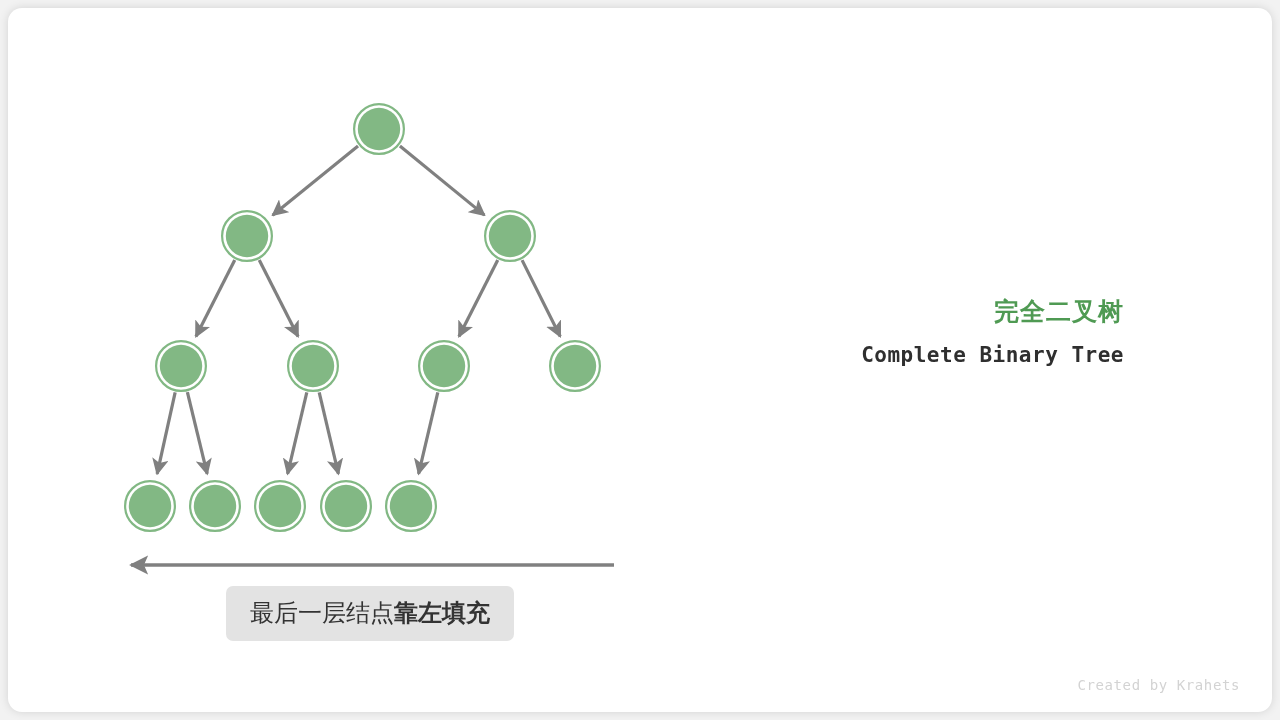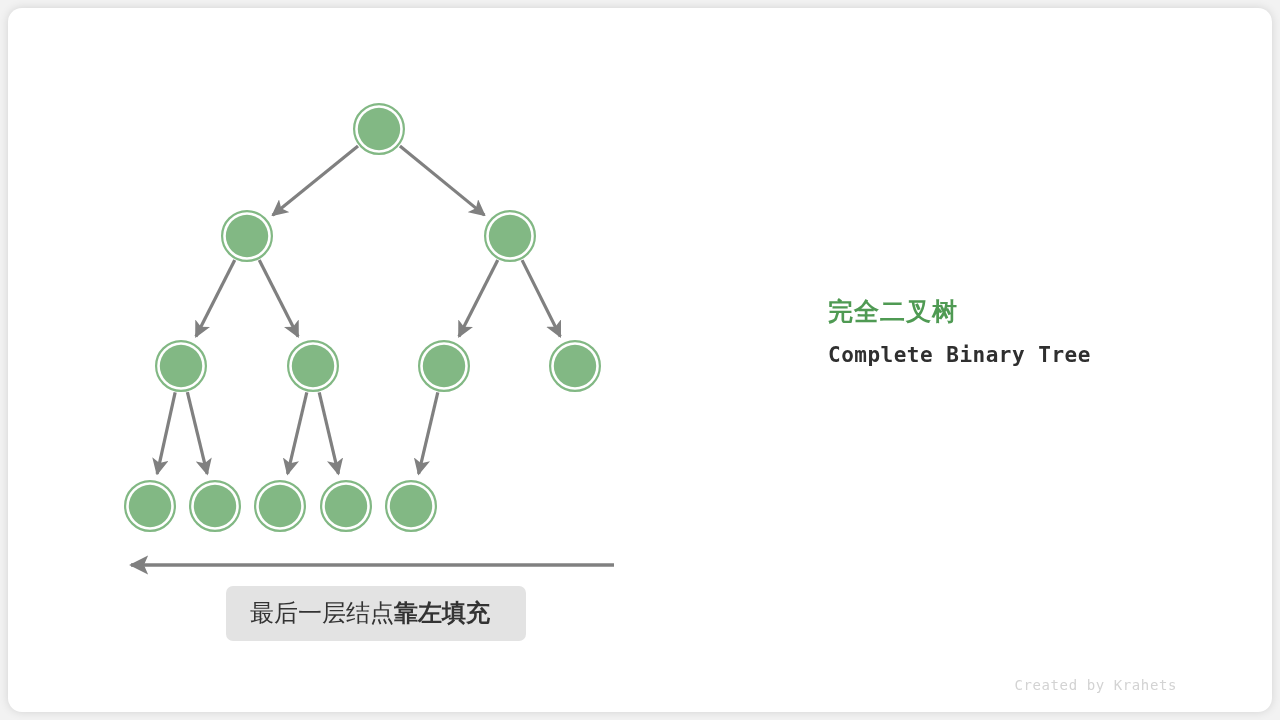--- a/index.html
+++ b/index.html
@@ -35,21 +35,21 @@
     left: 0;
     top: 0;
     width: 1264px;
     height: 704px;
   }
   .caption-block {
     position: absolute;
     left: 820px;
     top: 288px;
     width: 296px;
-    text-align: left;
+    text-align: right;
   }
   .caption-title {
     font-family: "Liberation Sans", sans-serif;
     font-size: 25px;
     font-weight: bold;
     color: #4f9a53;
     letter-spacing: 1px;
     line-height: 30px;
   }
   .caption-sub {
@@ -60,31 +60,31 @@
     color: #2f2f2f;
     letter-spacing: 0.5px;
     line-height: 26px;
   }
   .chip {
     position: absolute;
     left: 218px;
     top: 578px;
     background: #e3e3e3;
     border-radius: 7px;
-    padding: 12px 36px 13px 24px;
+    padding: 12px 24px 13px 24px;
     font-size: 24px;
     color: #333333;
     line-height: 30px;
     white-space: nowrap;
   }
   .chip .normal { font-weight: normal; }
   .chip .strong { font-weight: bold; }
   .credit {
     position: absolute;
-    left: 997px;
+    left: 1060px;
     top: 669px;
     width: 172px;
     text-align: right;
     font-family: "DejaVu Sans Mono", "Liberation Mono", monospace;
     font-size: 14px;
     color: #d3d3d3;
     letter-spacing: 0.6px;
   }
 </style>
 </head>

